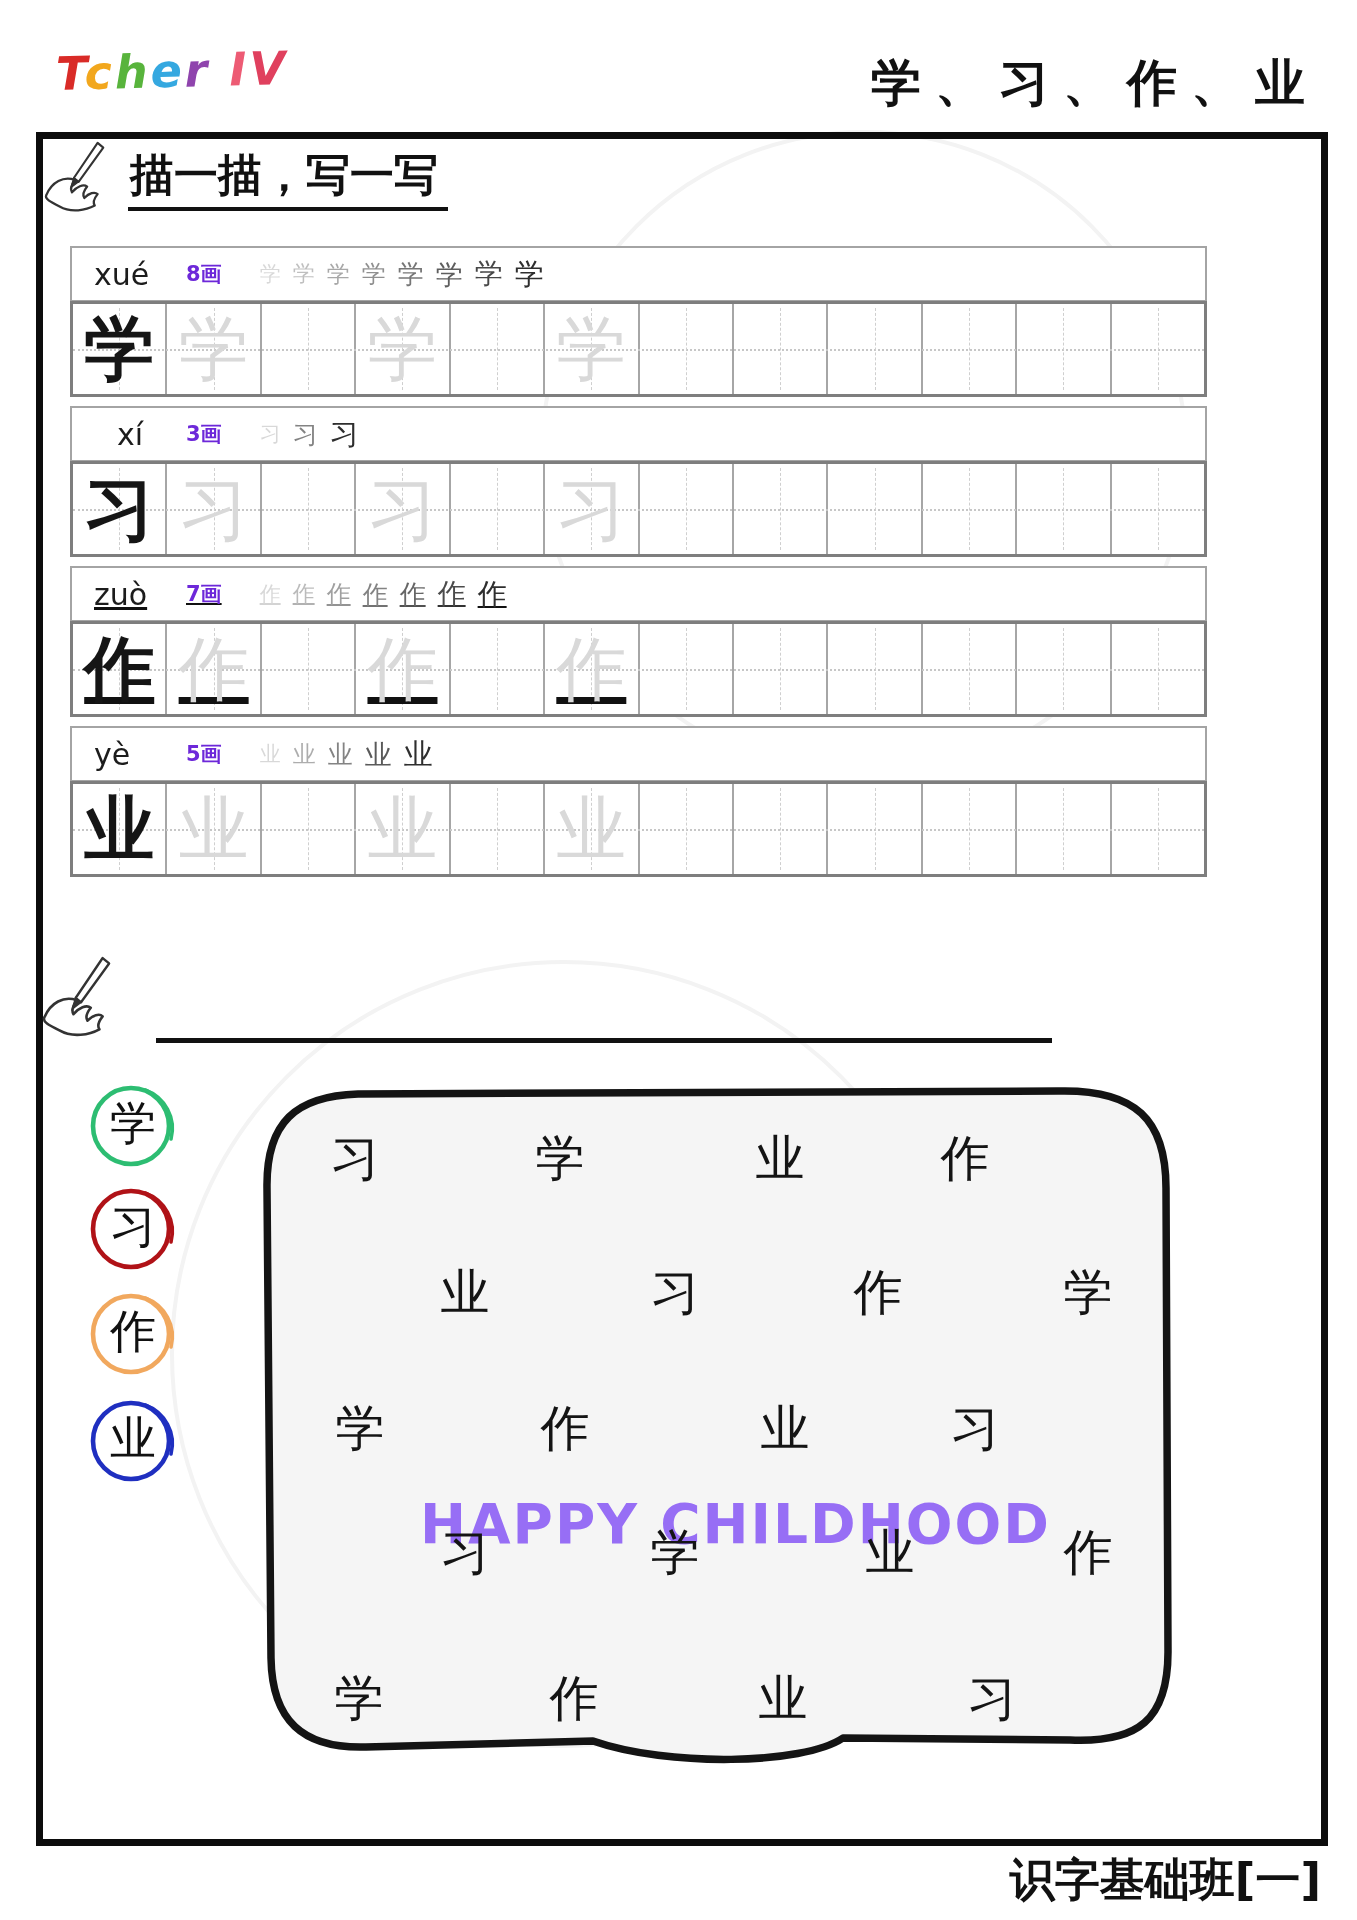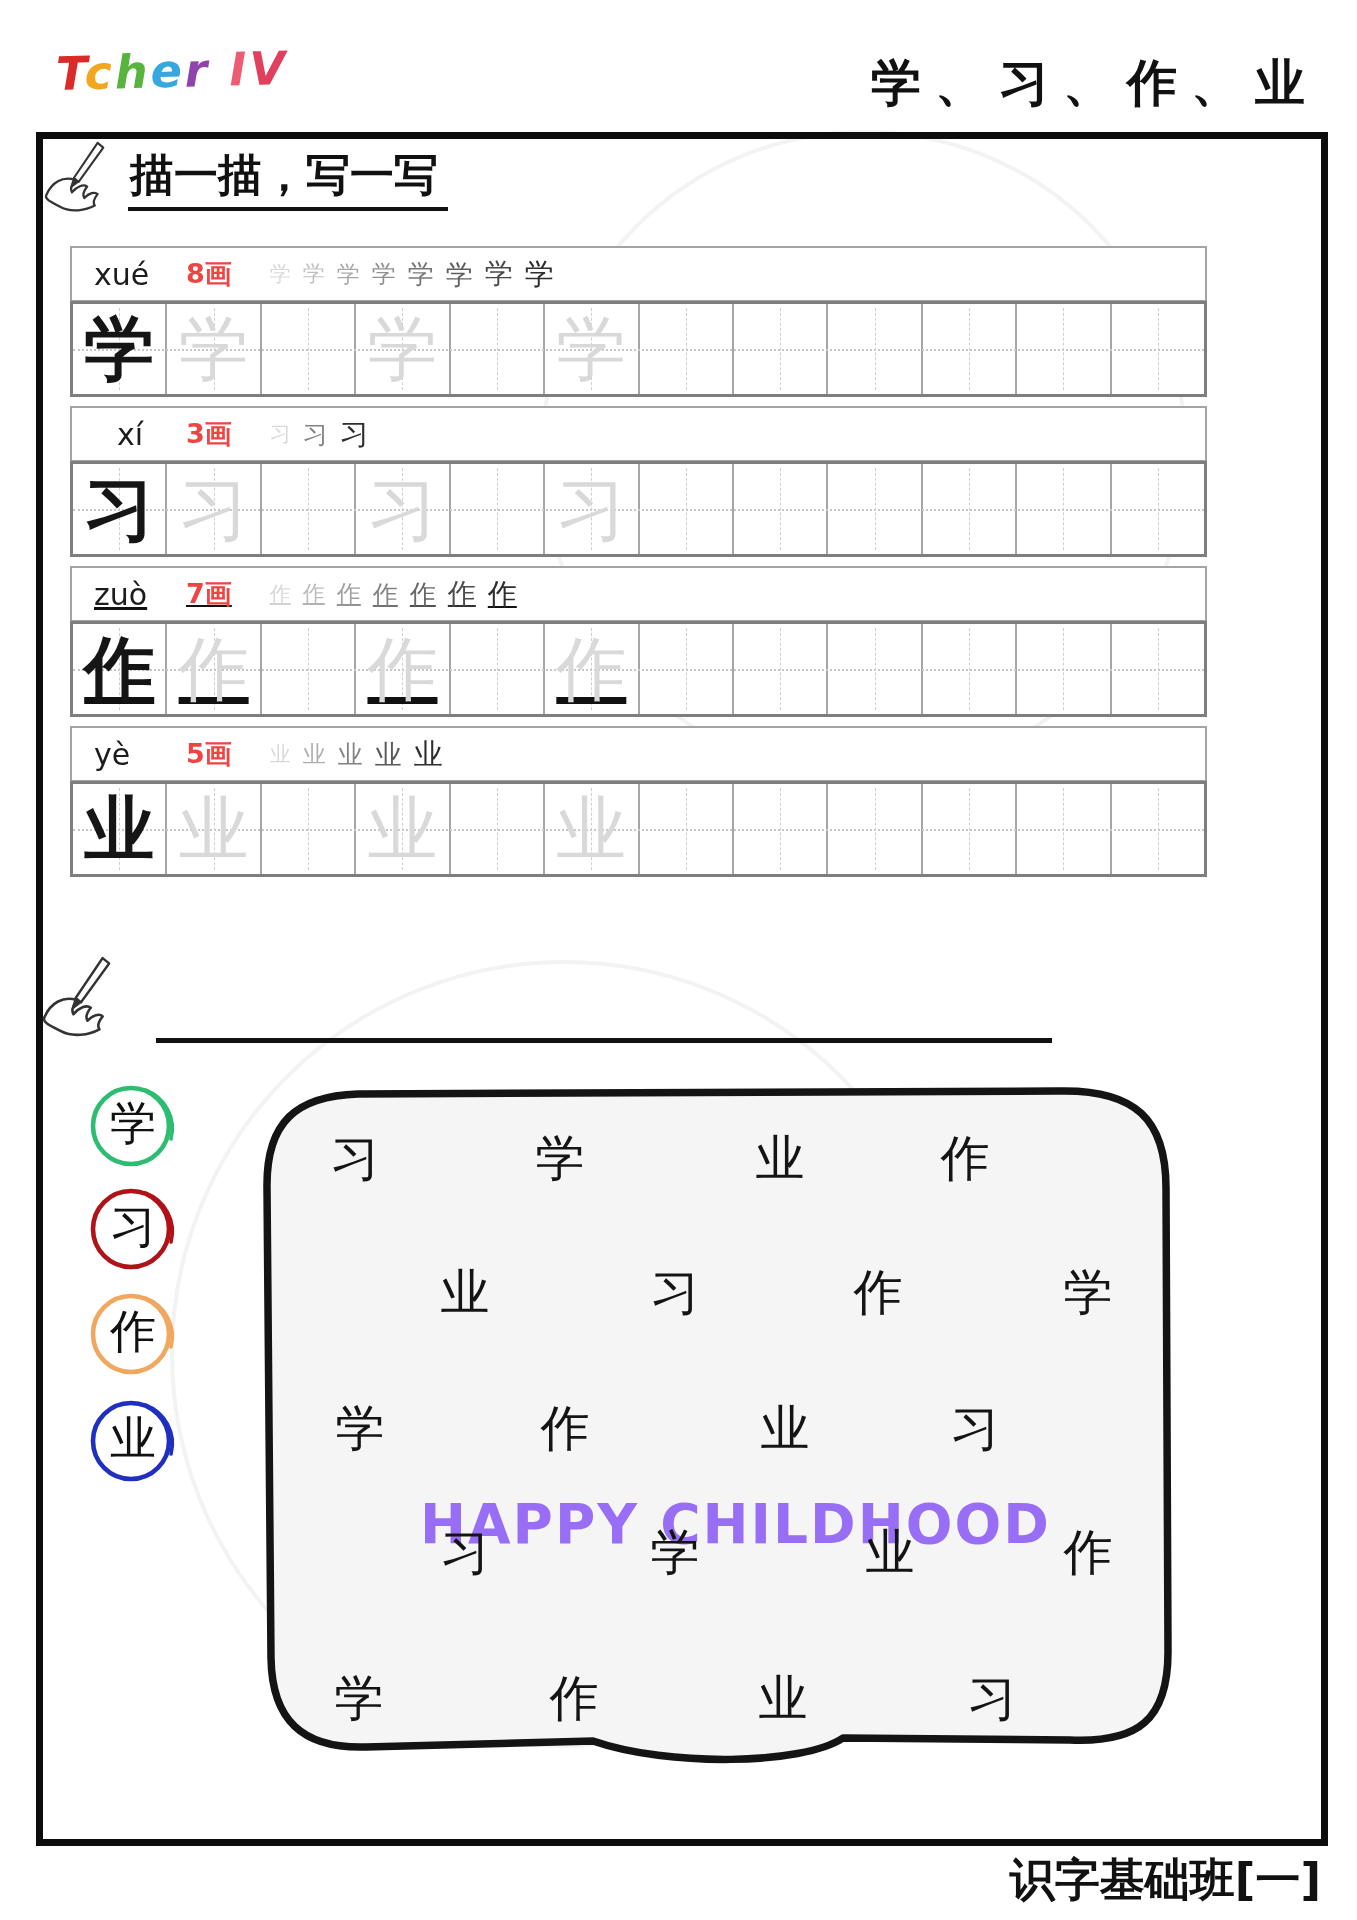--- a/index.html
+++ b/index.html
@@ -26,21 +26,21 @@
   .underline{background:#111;z-index:3;}
   .u1{left:128px;top:207px;width:320px;height:4px;}
   .u2{left:156px;top:1038px;width:896px;height:5px;}
   .hand-icon{z-index:3;}
 
   
   .pblock{position:absolute;left:70px;width:1137px;z-index:2;}
   .phead{box-sizing:border-box;height:56px;border:2px solid #a4a4a4;background:#fff;
          display:flex;align-items:center;}
   .pinyin{margin-left:22px;width:72px;font-size:30px;color:#1c1c1c;font-family:"DejaVu Sans",sans-serif;}
-  .pcount{margin-left:20px;font-size:27px;font-weight:700;color:#ef4444;font-family:"DejaVu Sans",sans-serif;}
+  .pcount{margin-left:20px;font-size:21px;font-weight:700;color:#6d28d9;font-family:"DejaVu Sans",sans-serif;}
   .strokes{margin-left:38px;display:flex;align-items:center;gap:12px;}
   .sstep{font-family:"DejaVu Serif",serif;color:#2e2e2e;line-height:1;}
   .pgrid{box-sizing:border-box;position:relative;height:96px;margin-top:-1px;
          border:3px solid #7e7e7e;display:flex;background:#fff;}
   .gmid{position:absolute;left:0;right:0;top:50%;border-top:2px dotted #c7c7c7;z-index:1;}
   .cell{flex:1;position:relative;border-right:2px solid #a6a6a6;display:flex;
         align-items:center;justify-content:center;}
   .cell:last-child{border-right:none;}
   .vline{position:absolute;top:4px;bottom:4px;left:50%;border-left:1px dashed #cfcfcf;z-index:1;}
   .glyph{position:relative;z-index:2;font-family:"DejaVu Serif",serif;font-size:70px;line-height:1;font-weight:600;}

